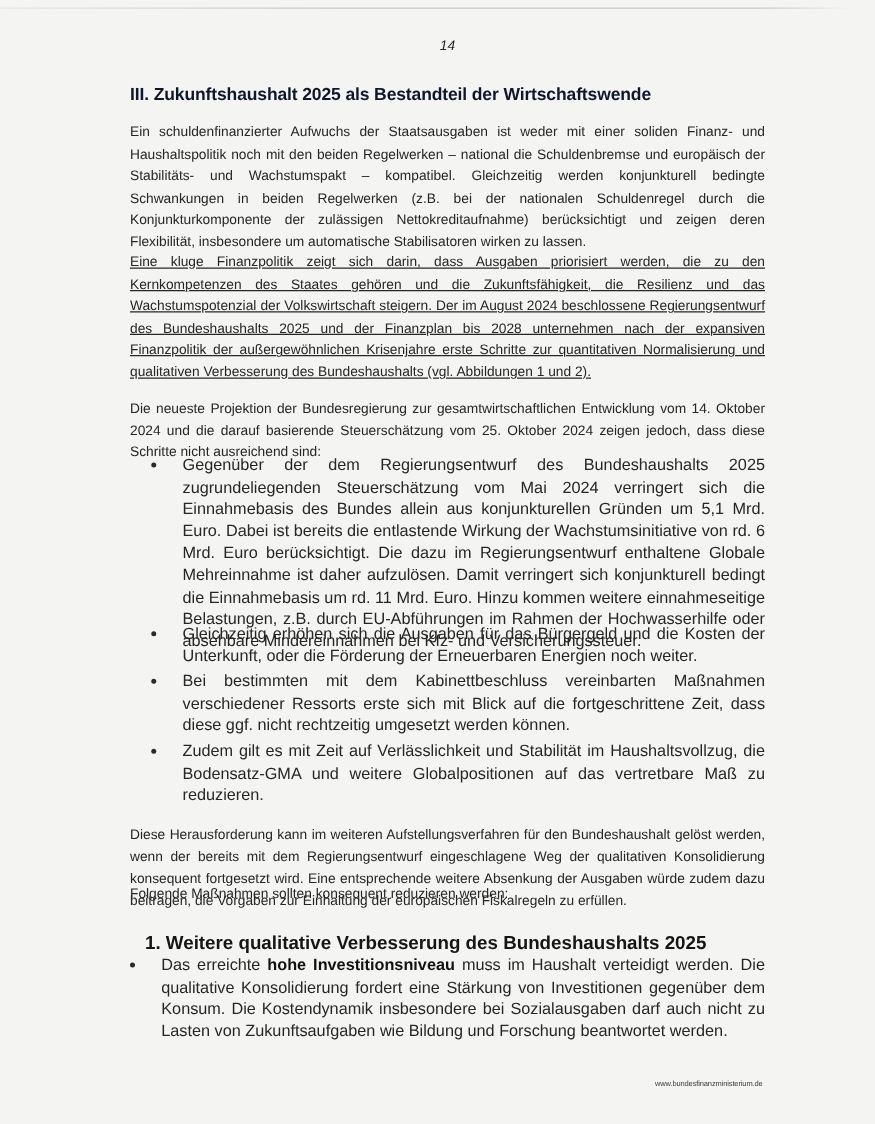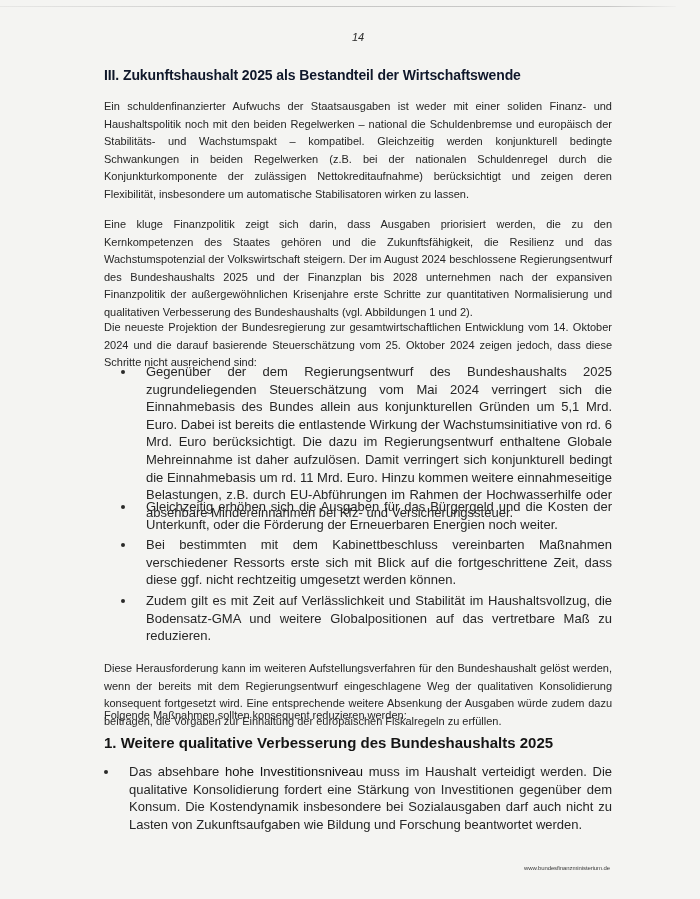--- a/index.html
+++ b/index.html
@@ -53,21 +53,21 @@
       position: absolute;
       left: 0;
       width: 508px;
       font-size: 11px;
       line-height: 17.6px;
       text-align: justify;
       color: #262626;
       margin: 0;
     }
     .p1 { top: 98px; }
-    .p2 { top: 216px; }
+    .p2 { top: 202px; text-decoration: underline; }
     .p3 { top: 308px; margin-top: 11px; }
     .bullet-list {
       position: absolute;
       left: 0;
       width: 508px;
       margin: 0;
       padding: 0;
       list-style: none;
     }
     .bullet-item {
@@ -113,21 +113,21 @@
     .b5 .bullet-dot { left: 0; }
     .b5 .bullet-text { left: 25px; width: 483px; }
     .footer-url {
       position: absolute;
       left: 524px;
       top: 865px;
       font-size: 6px;
       color: #3a3a3a;
       letter-spacing: -0.1px;
     }
-    strong { font-weight: normal; color: #111; }
+    strong { font-weight: bold; color: #111; }
   </style>
 </head>
 <body>
 
 <div class="scan-line"></div>
 
 <div class="page">
   <div class="page-number">14</div>
 
   <h1 class="section-title" style="margin:0;">III. Zukunftshaushalt 2025 als Bestandteil der Wirtschaftswende</h1>
@@ -151,21 +151,21 @@
     </div>
     <div class="bullet-item b4">
       <span class="bullet-dot"></span>
       <p class="bullet-text">Zudem gilt es mit Zeit auf Verlässlichkeit und Stabilität im Haushaltsvollzug, die Bodensatz-GMA und weitere Globalpositionen auf das vertretbare Maß zu reduzieren.</p>
     </div>
   </div>
 
   <p class="para p4">Diese Herausforderung kann im weiteren Aufstellungsverfahren für den Bundeshaushalt gelöst werden, wenn der bereits mit dem Regierungsentwurf eingeschlagene Weg der qualitativen Konsolidierung konsequent fortgesetzt wird. Eine entsprechende weitere Absenkung der Ausgaben würde zudem dazu beitragen, die Vorgaben zur Einhaltung der europäischen Fiskalregeln zu erfüllen.</p>
   <p class="para p5">Folgende Maßnahmen sollten konsequent reduzieren werden:</p>
 
-  <h2 class="subsection-title" style="margin:0;">1. Weitere qualitative Verbesserung des Bundeshaushalts 2025</h2>
+  <h2 class="subsection-title" style="margin:12px;">1. Weitere qualitative Verbesserung des Bundeshaushalts 2025</h2>
 
   <div class="bullet-item b5">
     <span class="bullet-dot"></span>
-    <p class="bullet-text"><span>Das absehbare </span><strong>hohe Investitionsniveau</strong><span> muss im Haushalt verteidigt werden. Die qualitative Konsolidierung fordert eine Stärkung von Investitionen gegenüber dem Konsum. Die Kostendynamik insbesondere bei Sozialausgaben darf auch nicht zu Lasten von Zukunftsaufgaben wie Bildung und Forschung beantwortet werden.</span></p>
+    <p class="bullet-text"><span>Das erreichte </span><strong>hohe Investitionsniveau</strong><span> muss im Haushalt verteidigt werden. Die qualitative Konsolidierung fordert eine Stärkung von Investitionen gegenüber dem Konsum. Die Kostendynamik insbesondere bei Sozialausgaben darf auch nicht zu Lasten von Zukunftsaufgaben wie Bildung und Forschung beantwortet werden.</span></p>
   </div>
 </div>
 
 <div class="footer-url">www.bundesfinanzministerium.de</div>
 
 </body></html>

